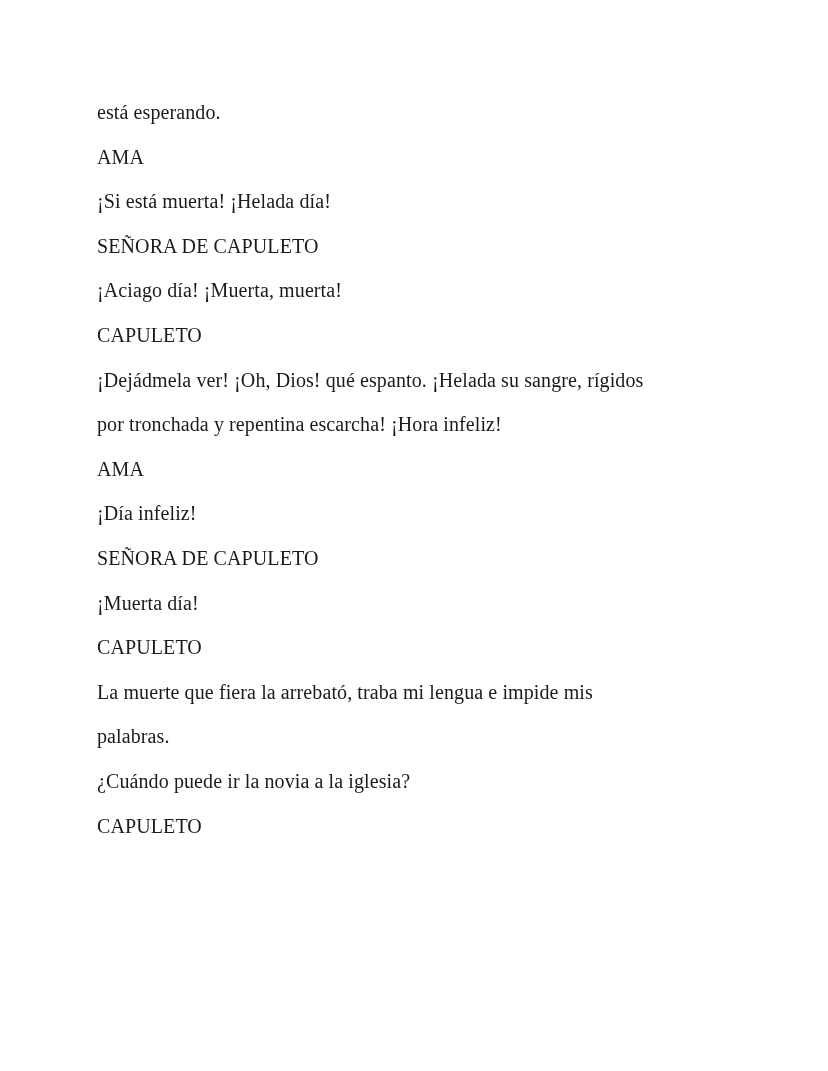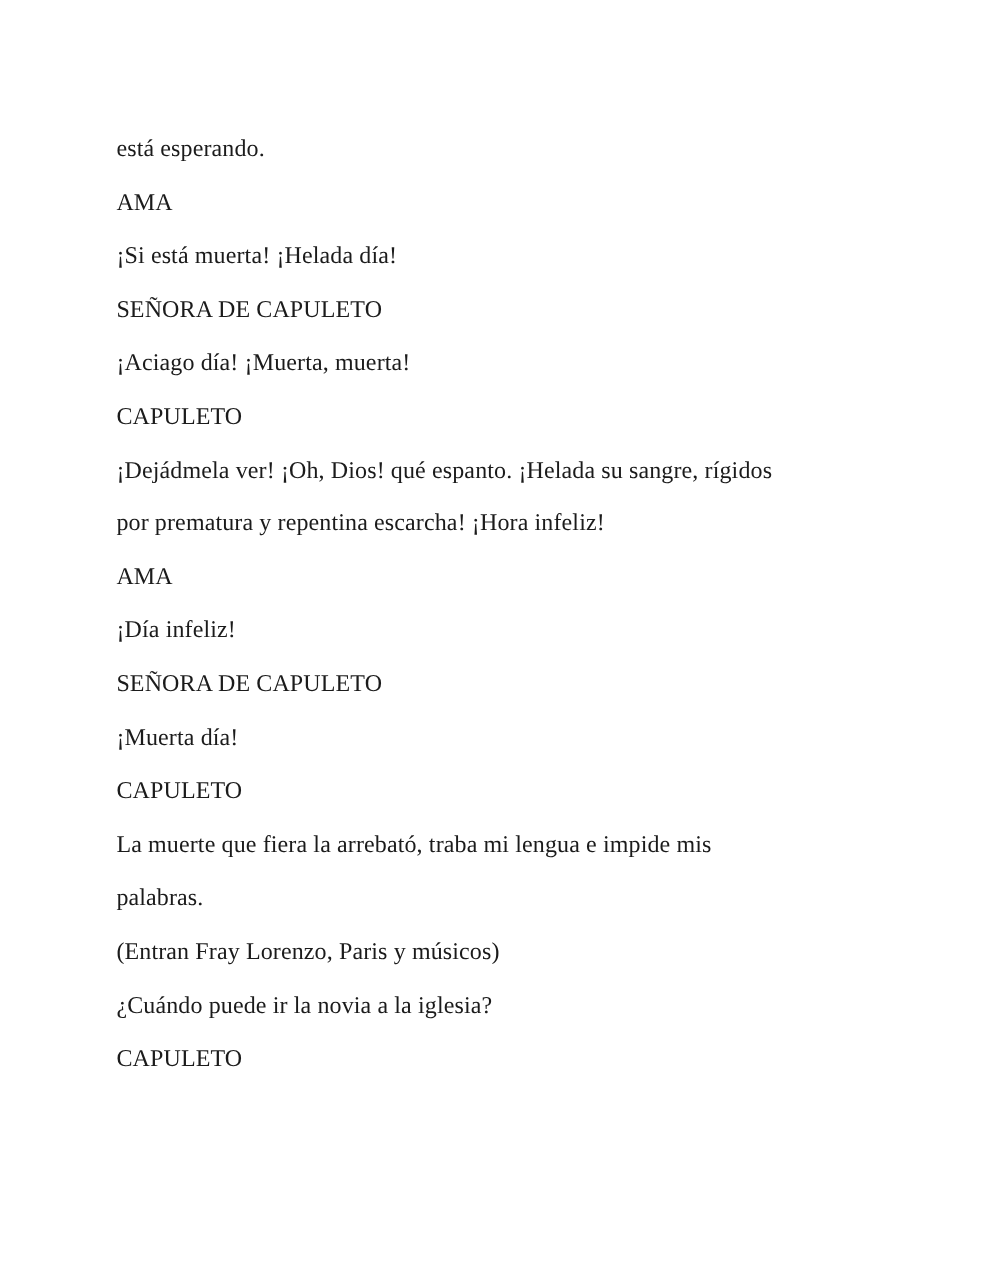--- a/index.html
+++ b/index.html
@@ -5,21 +5,21 @@
   html, body {
     margin: 0;
     padding: 0;
     width: 828px;
     height: 1071px;
     overflow: hidden;
     background: #ffffff;
   }
   .page {
     position: absolute;
-    left: 0; top: 12px;
+    left: 0; top: 0;
     width: 828px;
     height: 789px;
     background: #ffffff;
     border-radius: 28px;
   }
   .text-block {
     position: absolute;
     left: 97px;
     top: 90px;
     right: 40px;
@@ -40,25 +40,24 @@
 
 <div class="page">
   <div class="text-block">
     <div class="line">está esperando.</div>
     <div class="line">AMA</div>
     <div class="line">¡Si está muerta! ¡Helada día!</div>
     <div class="line">SEÑORA DE CAPULETO</div>
     <div class="line">¡Aciago día! ¡Muerta, muerta!</div>
     <div class="line">CAPULETO</div>
     <div class="line">¡Dejádmela ver! ¡Oh, Dios! qué espanto. ¡Helada su sangre, rígidos</div>
-    <div class="line">por prematura y repentina escarcha! ¡Hora infeliz!</div>
+    <div class="line">por tronchada y repentina escarcha! ¡Hora infeliz!</div>
     <div class="line">AMA</div>
     <div class="line">¡Día infeliz!</div>
     <div class="line">SEÑORA DE CAPULETO</div>
     <div class="line">¡Muerta día!</div>
     <div class="line">CAPULETO</div>
     <div class="line">La muerte que fiera la arrebató, traba mi lengua e impide mis</div>
     <div class="line">palabras.</div>
-    <div class="line">(Entran Fray Lorenzo, Paris y músicos)</div>
     <div class="line">¿Cuándo puede ir la novia a la iglesia?</div>
     <div class="line">CAPULETO</div>
   </div>
 </div>
 
 </body></html>

